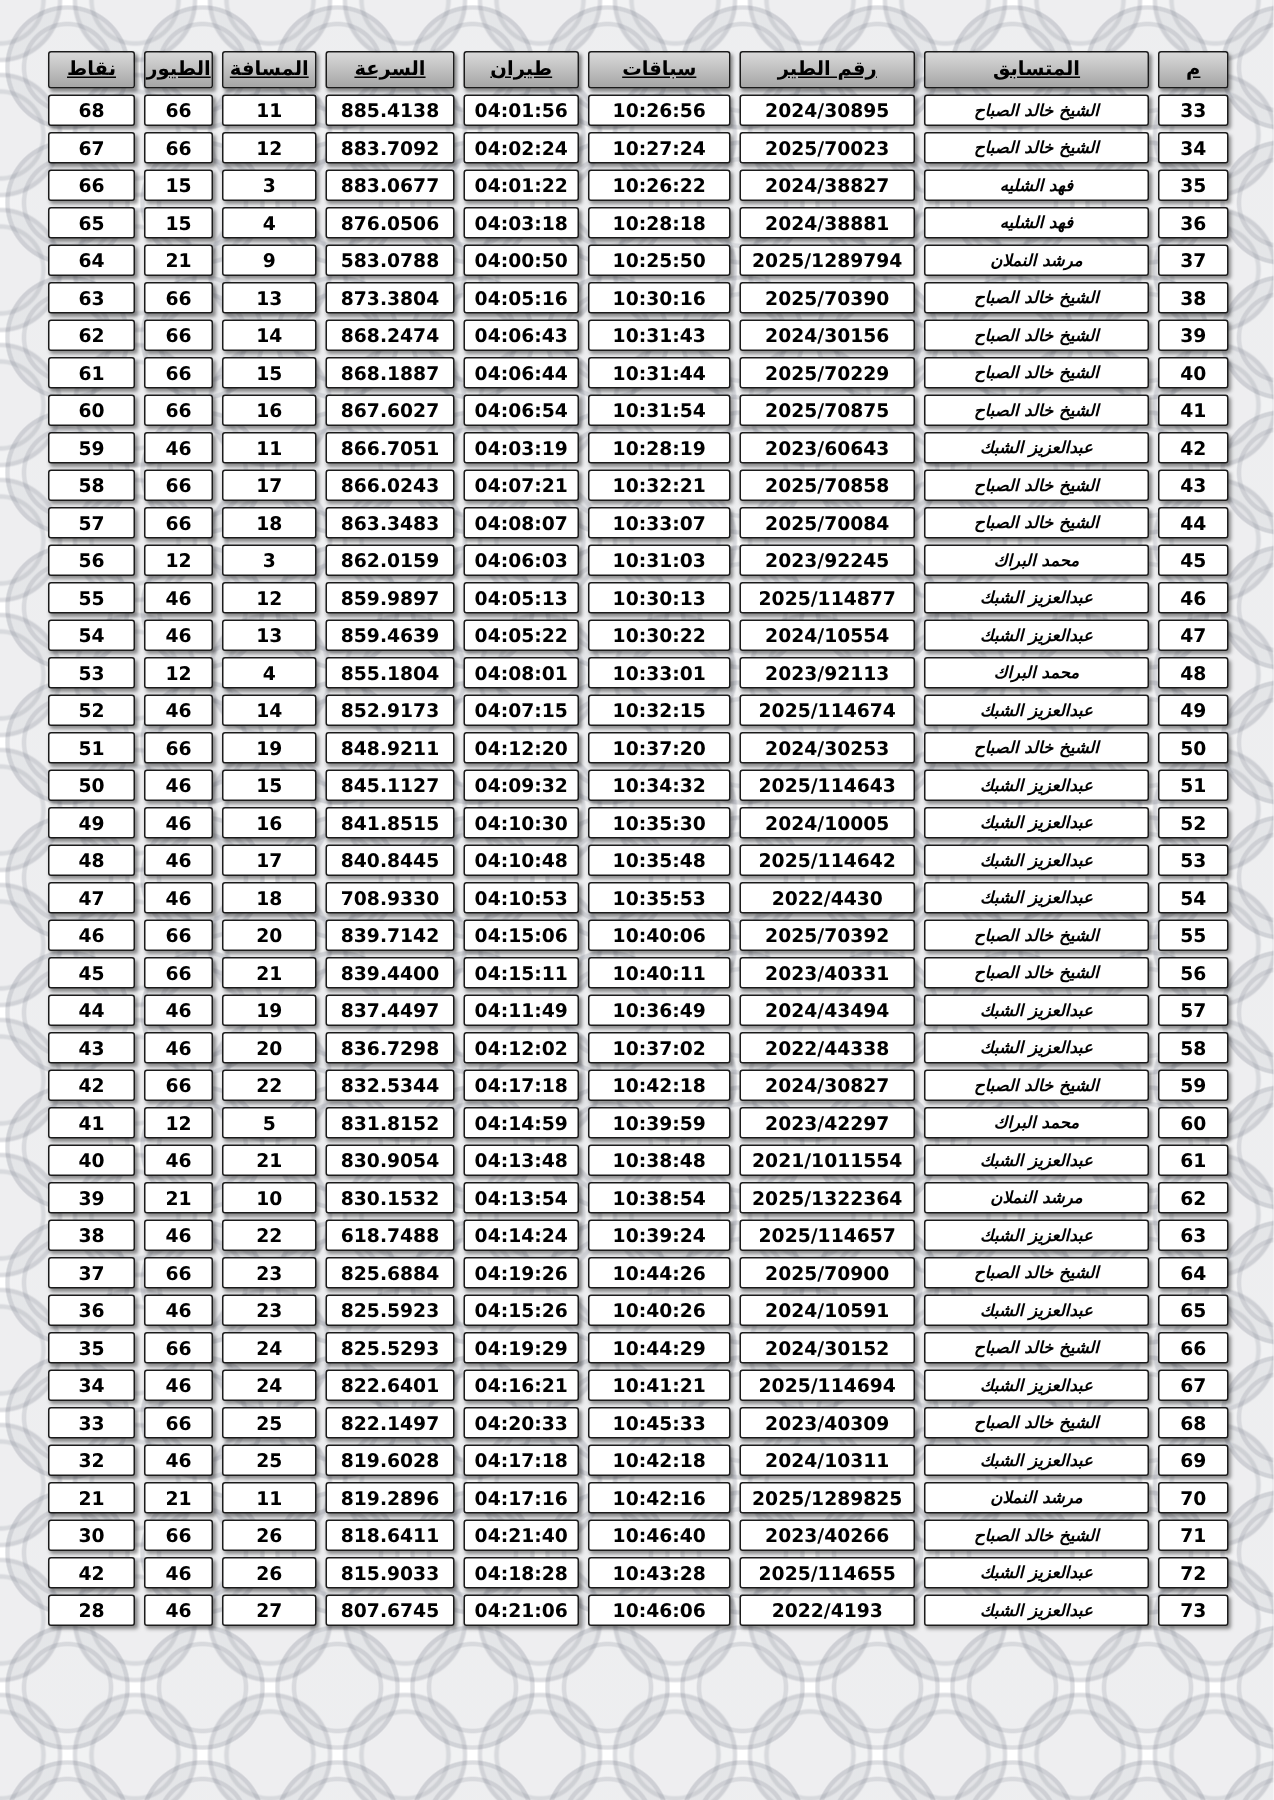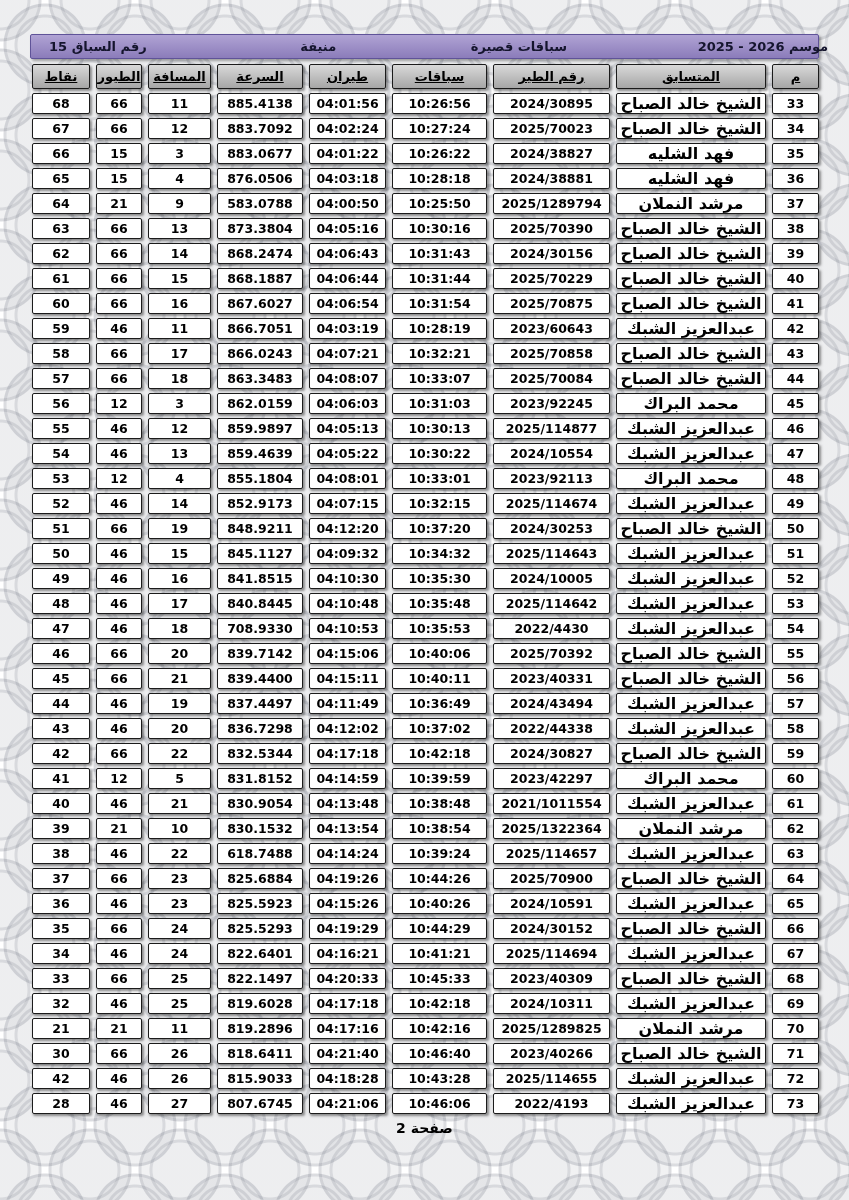--- a/index.html
+++ b/index.html
@@ -67,40 +67,34 @@
     white-space:nowrap;
   }
   .hcell {
     height:25px; line-height:23px;
     font-size:13px;
     background:linear-gradient(180deg, #d9d9d9, var(--header-gray, #a6a6a6));
     text-decoration:underline;
   }
   .dcell { height:21px; line-height:19px; font-size:12.5px; }
   .num   { direction:ltr; }
-  .name  { font-size:16px; }
+  .name  { font-size:11px;font-style:italic; }
 
   .footer {
     direction:ltr;
     text-align:center;
     margin-top:6px;
     font-size:14px;
   }
 </style>
 </head>
 <body>
 
 <div class="sheet">
 
-  <div class="title-bar">
-    <span class="title-item ti-num">رقم السباق 15</span>
-    <span class="title-item ti-loc">منيفة</span>
-    <span class="title-item ti-type">سباقات قصيرة</span>
-    <span class="title-item ti-season">موسم 2026 - 2025</span>
-  </div>
 
   <div class="grid-row">
       <div class="cell hcell">م</div>
       <div class="cell hcell">المتسابق</div>
       <div class="cell hcell">رقم الطير</div>
       <div class="cell hcell">سباقات</div>
       <div class="cell hcell">طيران</div>
       <div class="cell hcell">السرعة</div>
       <div class="cell hcell">المسافة</div>
       <div class="cell hcell">الطيور</div>
@@ -554,17 +548,14 @@
         <div class="cell dcell num">2022/4193</div>
         <div class="cell dcell num">10:46:06</div>
         <div class="cell dcell num">04:21:06</div>
         <div class="cell dcell num">807.6745</div>
         <div class="cell dcell num">27</div>
         <div class="cell dcell num">46</div>
         <div class="cell dcell num">28</div>
       </div>
     </div>
 
-  <div class="footer">
-    <span>صفحة 2</span>
-  </div>
 
 </div>
 
 </body></html>

